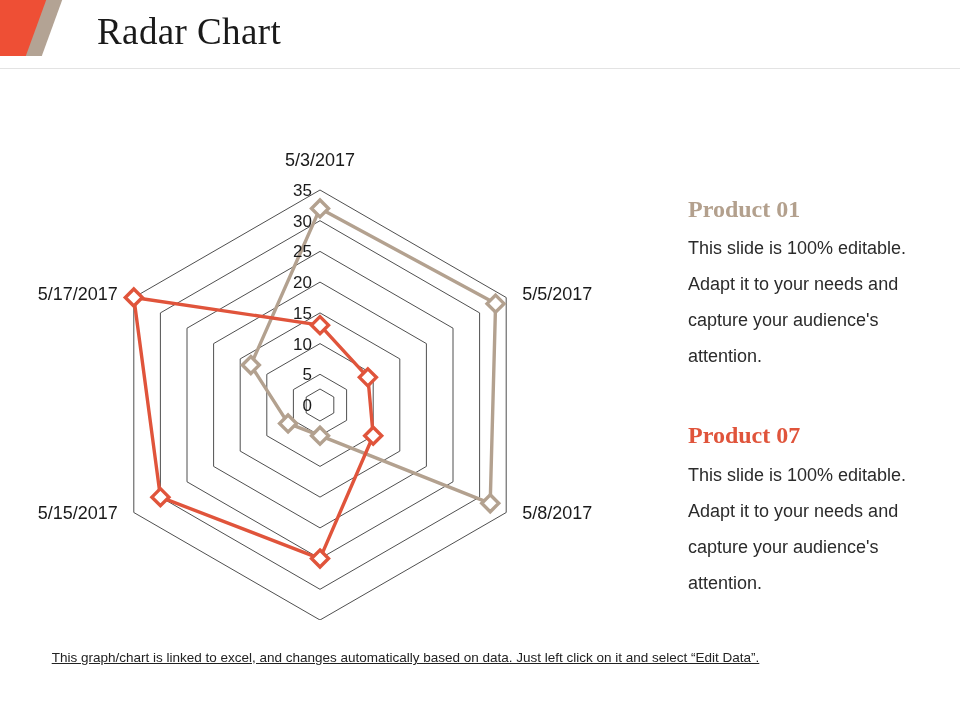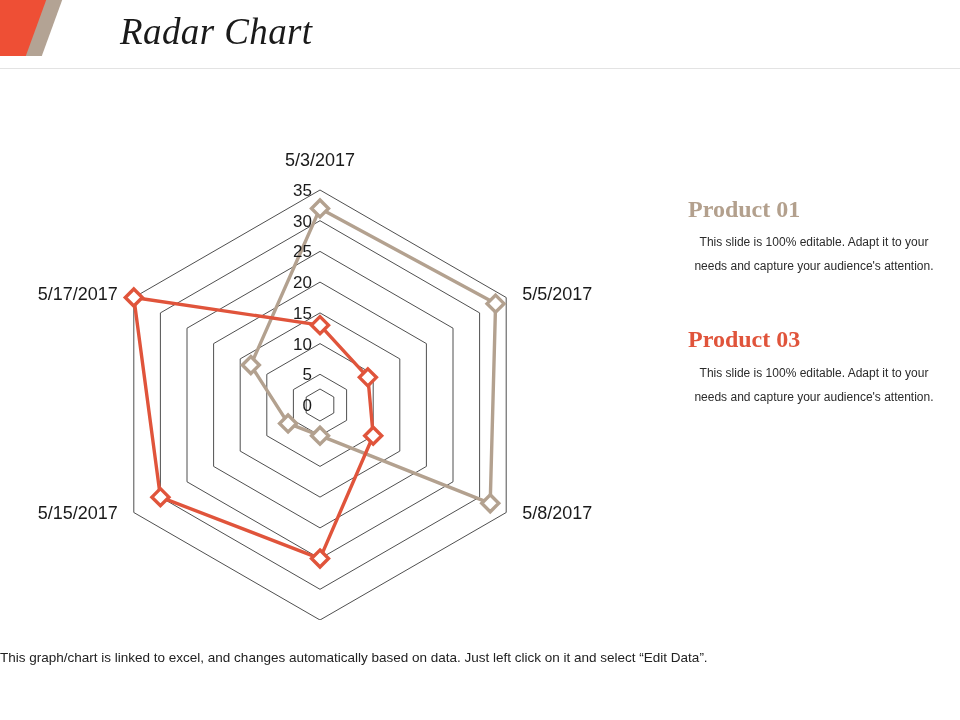--- a/index.html
+++ b/index.html
@@ -21,23 +21,23 @@
     position:absolute;left:36px;top:0;width:34px;height:56px;
     background:#b3a394;
     transform:skewX(-20deg);
   }
   .deco-white{
     position:absolute;left:52px;top:0;width:26px;height:56px;
     background:#ffffff;
     transform:skewX(-20deg);
   }
   .page-title{
-    position:absolute;left:120px;top:10px;
+    position:absolute;left:97px;top:10px;
     font-family:"Liberation Serif", serif;
-    font-size:37px;color:#1a1a1a;letter-spacing:.4px;font-style:italic;
+    font-size:37px;color:#1a1a1a;letter-spacing:.4px;
   }
   .header-rule{
     position:absolute;left:0;top:68px;width:960px;height:1px;background:#e3e3e3;
   }
 
   
   .chart-wrap{position:absolute;left:20px;top:140px;width:640px;height:480px;}
   .chart-svg{display:block;}
   .axis-tick{
     font-family:"Liberation Sans", sans-serif;
@@ -51,27 +51,27 @@
   
   .panel{position:absolute;left:688px;top:196px;width:252px;}
   .product-block{margin-bottom:48px;}
   .product-title{
     font-family:"Liberation Serif", serif;
     font-weight:bold;font-size:24px;margin:0 0 8px 0;line-height:1.1;
   }
   .product-title.tan{color:#b3a08d;}
   .product-title.red{color:#e0543b;}
   .product-body{
-    font-size:12px;color:#2b2b2b;line-height:2.0;margin:0;text-align:center;
+    font-size:18px;color:#2b2b2b;line-height:2.0;margin:0;
   }
 
   
   .footer{
     position:absolute;left:0;top:650px;width:811px;
-    text-align:left;font-size:13.5px;color:#222;
+    text-align:center;font-size:13.5px;color:#222;text-decoration:underline;
   }
 </style>
 </head>
 <body>
 
 <div class="header">
   <div class="deco-red"></div>
   <div class="deco-tan"></div>
   <div class="deco-white"></div>
   <div class="page-title">Radar Chart</div>
@@ -129,19 +129,19 @@
 </div>
 
 <div class="panel">
 
   <div class="product-block">
     <p class="product-title tan">Product 01</p>
     <p class="product-body">This slide is 100% editable. Adapt it to your needs and capture your audience's attention.</p>
   </div>
 
   <div class="product-block">
-    <p class="product-title red">Product 03</p>
+    <p class="product-title red">Product 07</p>
     <p class="product-body">This slide is 100% editable. Adapt it to your needs and capture your audience's attention.</p>
   </div>
 
 </div>
 
 <div class="footer">This graph/chart is linked to excel, and changes automatically based on data. Just left click on it and select “Edit Data”.</div>
 
 </body></html>

